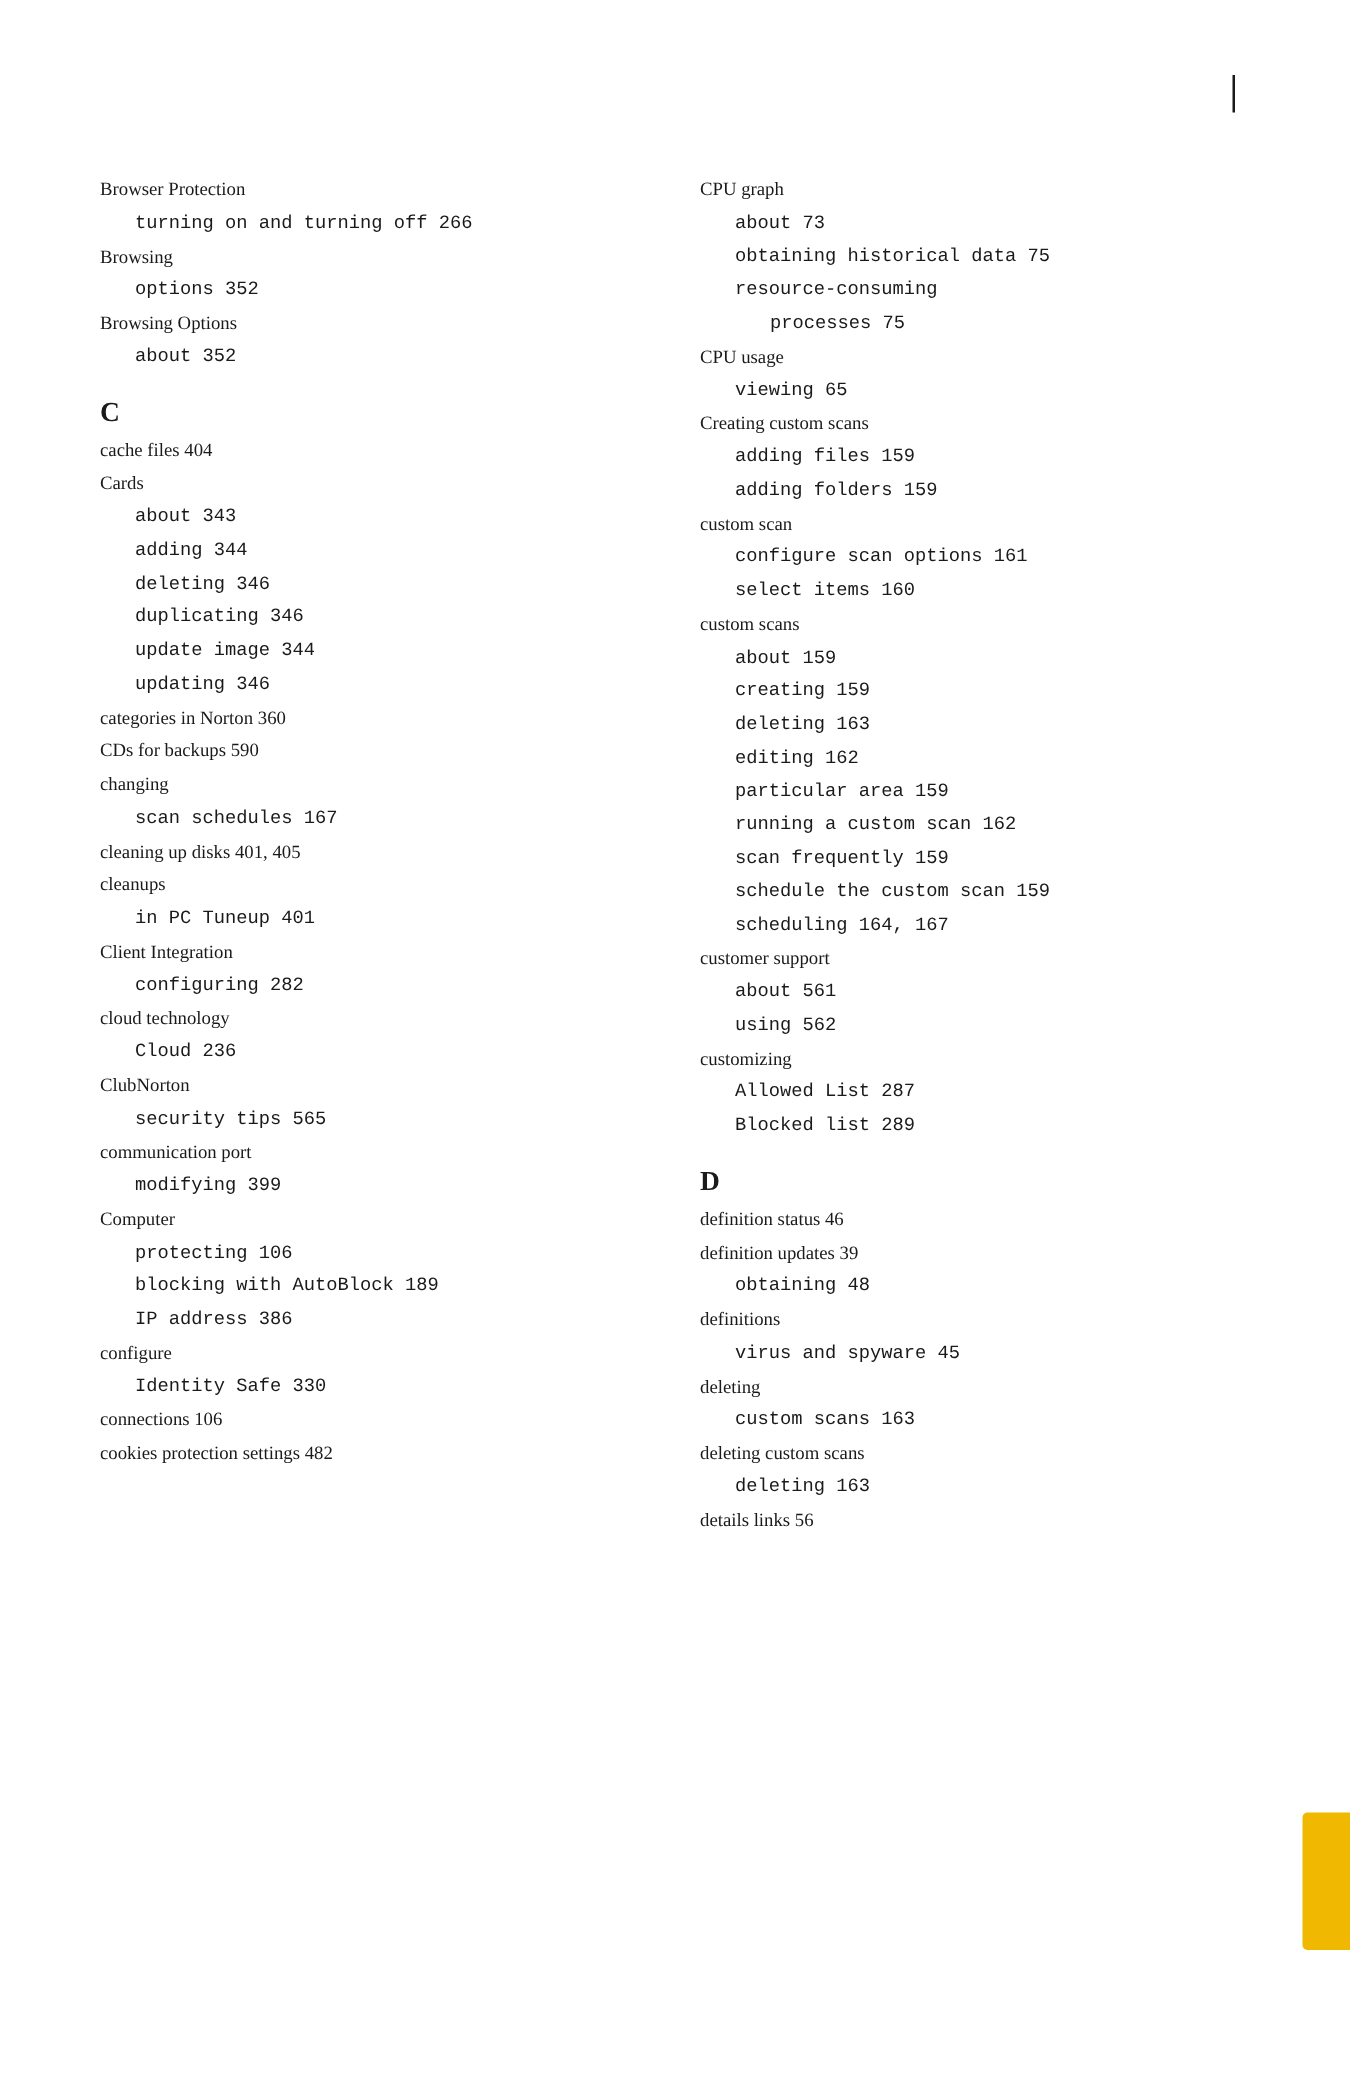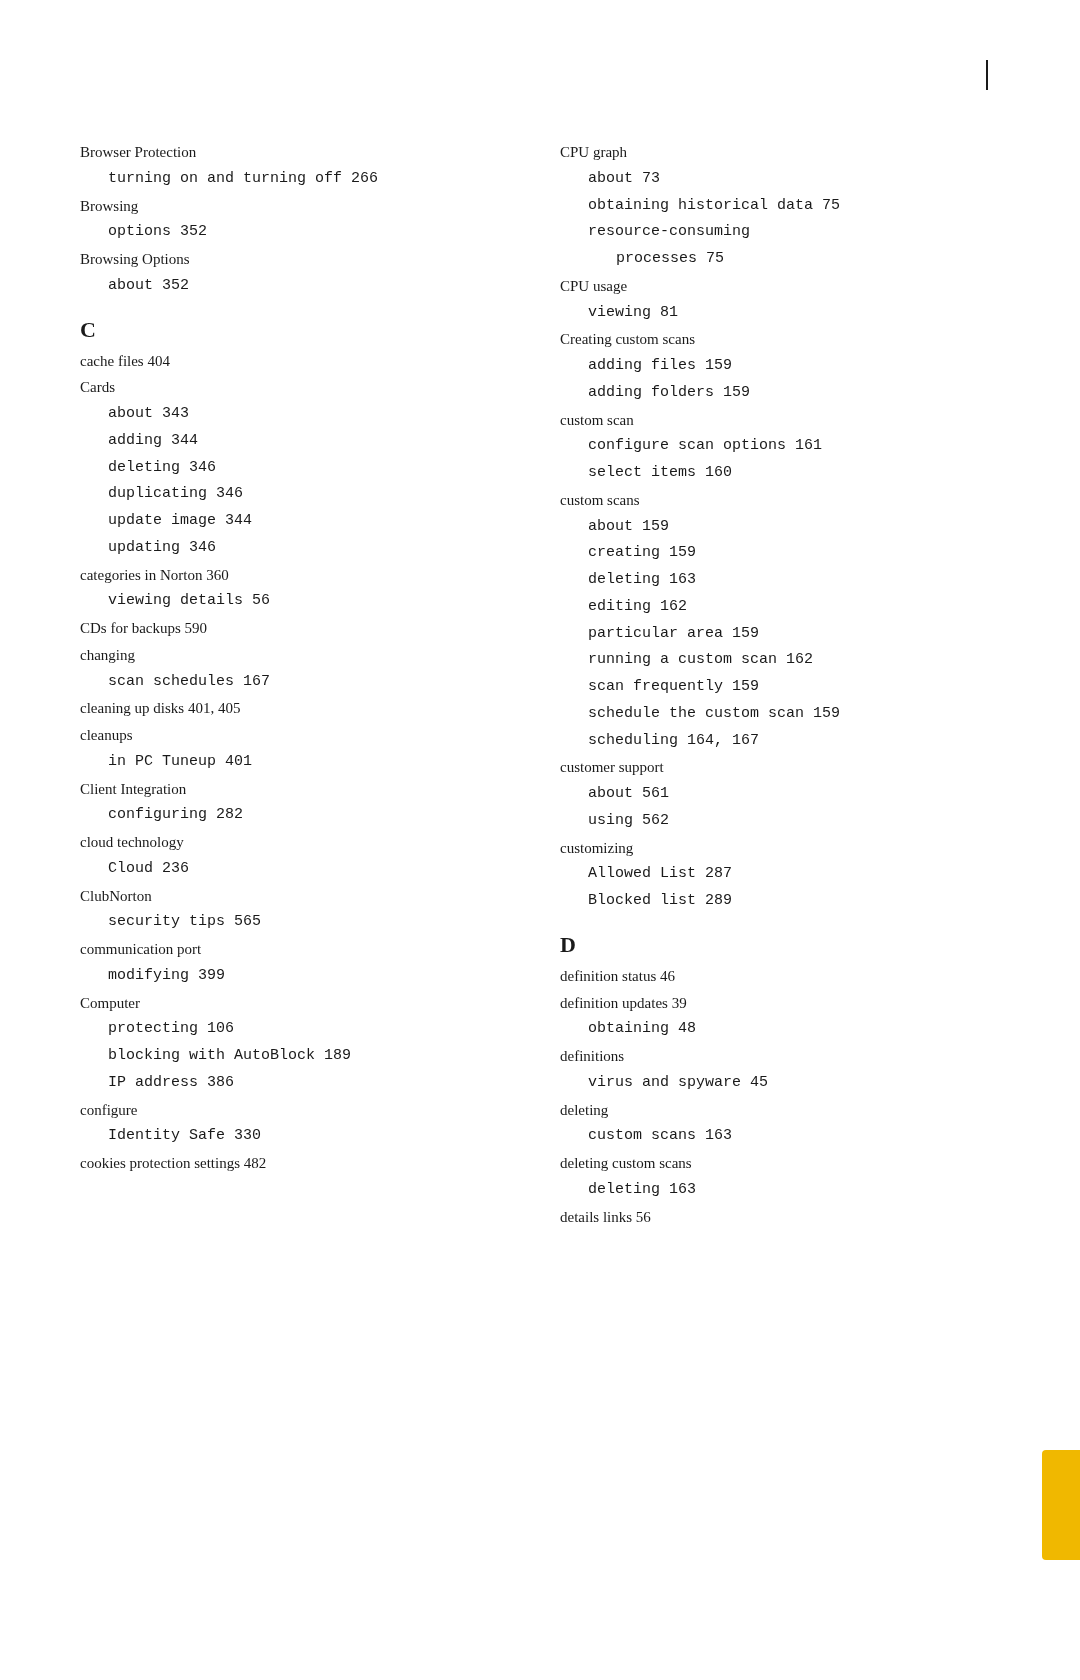--- a/index.html
+++ b/index.html
@@ -106,51 +106,51 @@
         <div class="section-letter">C</div>
         <div class="entry entry-main">cache files  404</div>
         <div class="entry entry-main">Cards</div>
         <div class="entry entry-sub">about  343</div>
         <div class="entry entry-sub">adding  344</div>
         <div class="entry entry-sub">deleting  346</div>
         <div class="entry entry-sub">duplicating  346</div>
         <div class="entry entry-sub">update image  344</div>
         <div class="entry entry-sub">updating  346</div>
         <div class="entry entry-main">categories in Norton 360</div>
-        <div class="entry entry-sub">viewing details  56</div>
         <div class="entry entry-main">CDs for backups  590</div>
         <div class="entry entry-main">changing</div>
         <div class="entry entry-sub">scan schedules  167</div>
         <div class="entry entry-main">cleaning up disks  401, 405</div>
         <div class="entry entry-main">cleanups</div>
         <div class="entry entry-sub">in PC Tuneup  401</div>
         <div class="entry entry-main">Client Integration</div>
         <div class="entry entry-sub">configuring  282</div>
         <div class="entry entry-main">cloud technology</div>
         <div class="entry entry-sub">Cloud  236</div>
         <div class="entry entry-main">ClubNorton</div>
         <div class="entry entry-sub">security tips  565</div>
         <div class="entry entry-main">communication port</div>
         <div class="entry entry-sub">modifying  399</div>
         <div class="entry entry-main">Computer</div>
         <div class="entry entry-sub">protecting  106</div>
         <div class="entry entry-sub">blocking with AutoBlock  189</div>
         <div class="entry entry-sub">IP address  386</div>
         <div class="entry entry-main">configure</div>
         <div class="entry entry-sub">Identity Safe  330</div>
+        <div class="entry entry-main">connections  106</div>
         <div class="entry entry-main">cookies protection settings  482</div>
       </div>
     <div class="column" id="right-col">
         <div class="entry entry-main">CPU graph</div>
         <div class="entry entry-sub">about  73</div>
         <div class="entry entry-sub">obtaining historical data  75</div>
         <div class="entry entry-sub">resource-consuming</div>
         <div class="entry entry-sub" style="padding-left: 56px;">processes  75</div>
         <div class="entry entry-main">CPU usage</div>
-        <div class="entry entry-sub">viewing  81</div>
+        <div class="entry entry-sub">viewing  65</div>
         <div class="entry entry-main">Creating custom scans</div>
         <div class="entry entry-sub">adding files  159</div>
         <div class="entry entry-sub">adding folders  159</div>
         <div class="entry entry-main">custom scan</div>
         <div class="entry entry-sub">configure scan options  161</div>
         <div class="entry entry-sub">select items  160</div>
         <div class="entry entry-main">custom scans</div>
         <div class="entry entry-sub">about  159</div>
         <div class="entry entry-sub">creating  159</div>
         <div class="entry entry-sub">deleting  163</div>

